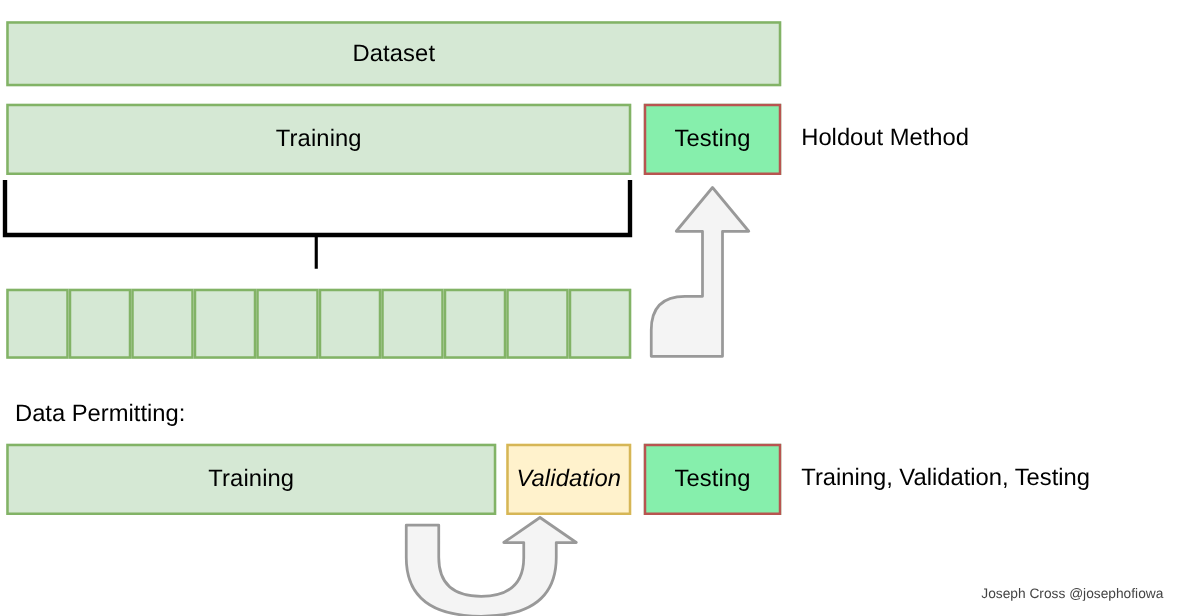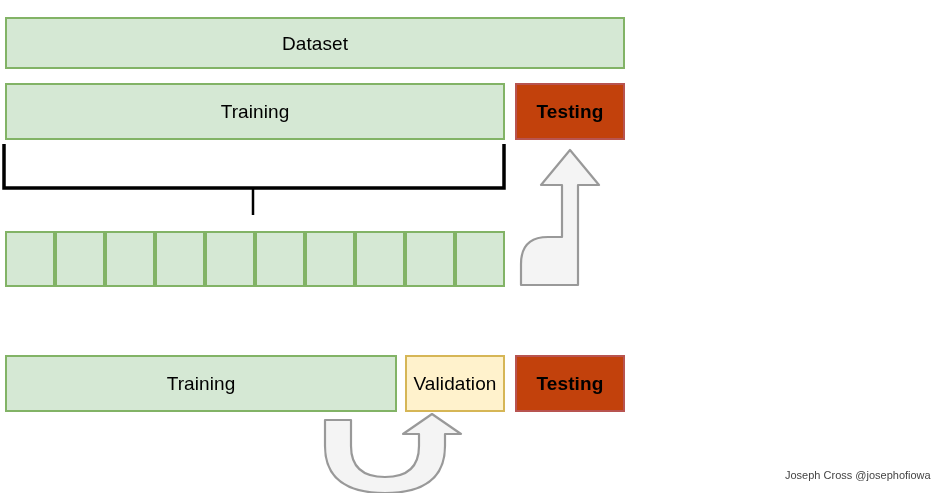--- a/index.html
+++ b/index.html
@@ -25,21 +25,21 @@
     border-style: solid;
     display: flex;
     align-items: center;
     justify-content: center;
     font-size: 19px;
     line-height: 1;
     letter-spacing: 0.1px;
     white-space: nowrap;
   }
   .box.green  { background: #d5e8d4; border-color: #82b366; }
-  .box.pink   { background: #c2410c; border-color: #b85450; font-weight: bold; }
+  .box.pink   { background: #86efac; border-color: #b85450; }
   .box.yellow { background: #fff2cc; border-color: #d6b656; }
 
   .fold {
     position: absolute;
     top: 0;
     height: 100%;
     box-sizing: border-box;
     background: #d5e8d4;
     border: 2px solid #82b366;
   }
@@ -82,48 +82,51 @@
   </div>
 
   <div class="box green" style="left:5px; top:83px; width:500px; height:57px;">
     <span>Training</span>
   </div>
 
   <div class="box pink" style="left:515px; top:83px; width:110px; height:57px;">
     <span>Testing</span>
   </div>
 
+  <div class="label" style="left:641px; top:101px;">Holdout Method</div>
 
 
   <div id="cv-folds">
       <div class="fold" style="left: 0px; width: 50px;"></div>
       <div class="fold" style="left: 50px; width: 50px;"></div>
       <div class="fold" style="left: 100px; width: 50px;"></div>
       <div class="fold" style="left: 150px; width: 50px;"></div>
       <div class="fold" style="left: 200px; width: 50px;"></div>
       <div class="fold" style="left: 250px; width: 50px;"></div>
       <div class="fold" style="left: 300px; width: 50px;"></div>
       <div class="fold" style="left: 350px; width: 50px;"></div>
       <div class="fold" style="left: 400px; width: 50px;"></div>
       <div class="fold" style="left: 450px; width: 50px;"></div>
     </div>
 
+  <div class="label" style="left:12px; top:322px;">Data Permitting:</div>
 
   <div class="box green" style="left:5px; top:355px; width:392px; height:57px;">
     <span>Training</span>
   </div>
 
-  <div class="box yellow" style="left:405px; top:355px; width:100px; height:57px;">
+  <div class="box yellow" style="left:405px; top:355px; width:100px; height:57px;font-style:italic;">
     <span>Validation</span>
   </div>
 
   <div class="box pink" style="left:515px; top:355px; width:110px; height:57px;">
     <span>Testing</span>
   </div>
 
+  <div class="label" style="left:641px; top:373px;">Training, Validation, Testing</div>
 
   <div class="label small" style="left:785px; top:470px;">Joseph Cross @josephofiowa</div>
 
   <svg class="overlay" viewBox="0 0 948 493">
 
     <g>
       <path d="M 4 144 L 4 188 L 504 188 L 504 144" fill="none" stroke="#000000" stroke-width="3.5"></path>
       <path d="M 253 188 L 253 215" fill="none" stroke="#000000" stroke-width="2.5"></path>
     </g>
 

